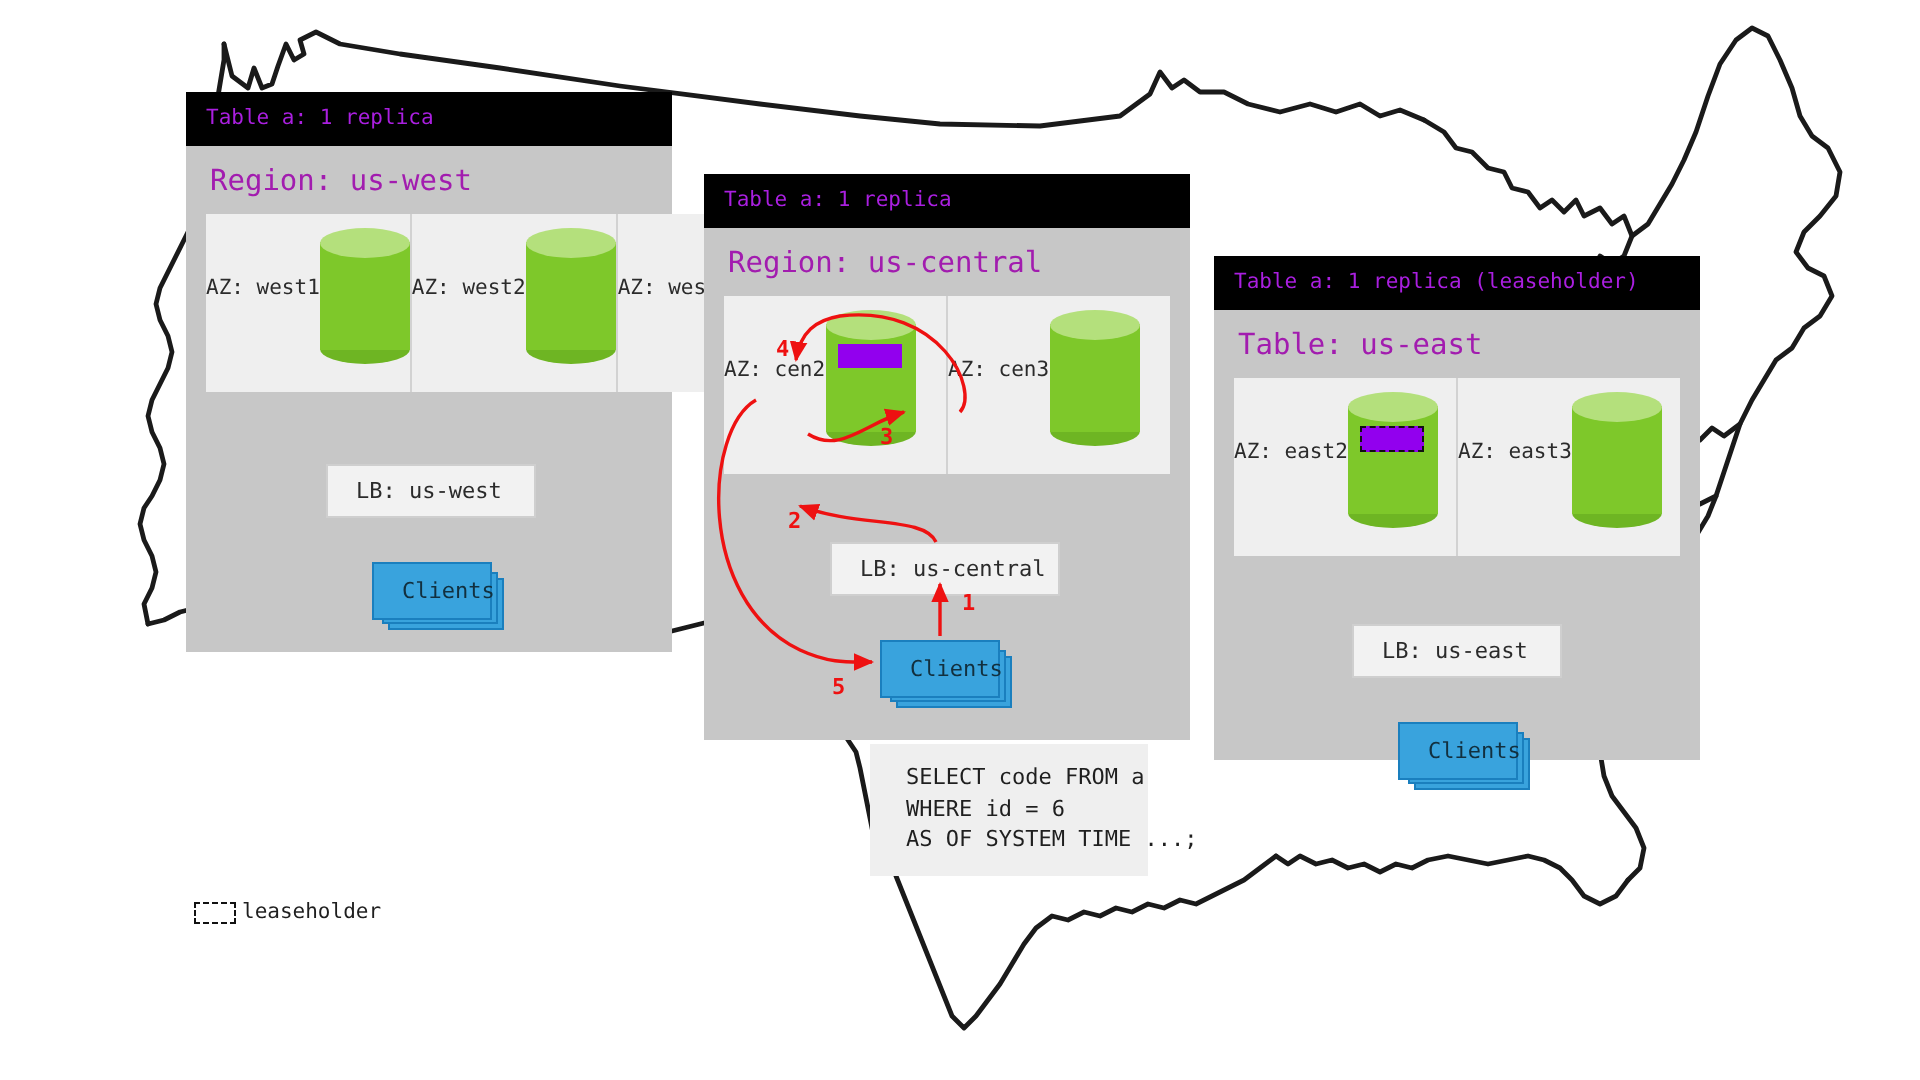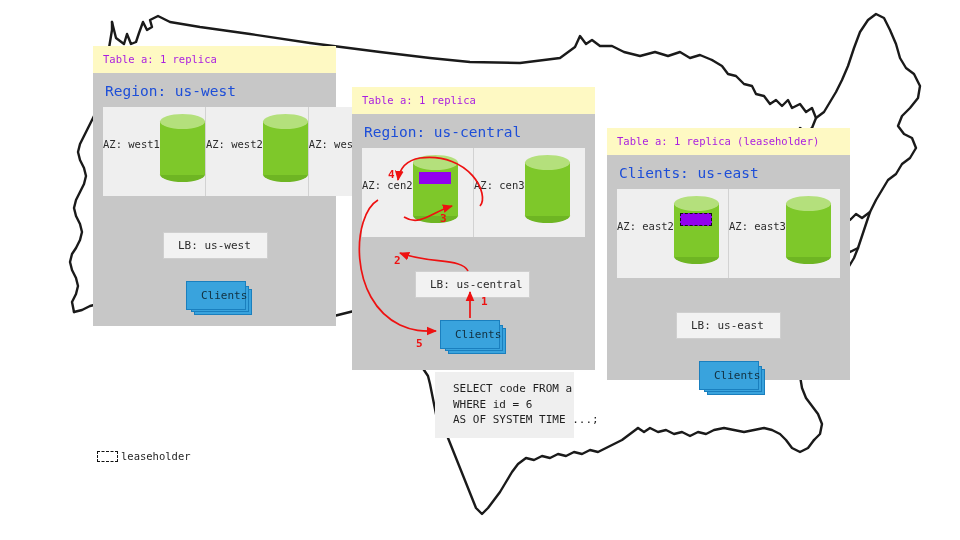--- a/index.html
+++ b/index.html
@@ -13,29 +13,29 @@
   
   #us-map { position:absolute; left:0; top:0; width:960px; height:540px; z-index:1; }
 
   
   .region {
     position:absolute; z-index:3;
     background:#c7c7c7;
     box-shadow:0 0 0 0 transparent;
   }
   .region-header {
-    background:#fef9c3;
+    background:#000000;
     padding:7px 19px 8px 10px;
     font-size:10.5px;
     color:#aa1fe0;
     letter-spacing:0px;
     white-space:nowrap;
   }
   .region-title {
-    font-size:14.5px; color:#1d4ed8;
+    font-size:14.5px; color:#a21caf;
     padding:10px 28px 8px 12px;
     white-space:nowrap;
     font-family:"DejaVu Sans Mono", monospace;
   }
   .az-row {
     display:flex; background:#efefef;
     margin:0 10px;
   }
   .az {
     flex:1 1 0; background:#efefef;
@@ -230,21 +230,21 @@
   <div class="sheet" style="left:8px; top:8px; width:58px; height:26px;"></div>
   <div class="sheet" style="left:5px; top:5px; width:58px; height:26px;"></div>
   <div class="front">Clients</div>
 </div>
 <div class="sqlbox" style="left:435px; top:372px; width:139px;">SELECT code FROM a
 WHERE id = 6
 AS OF SYSTEM TIME ...;</div>
 
 <div class="region" style="left:607px; top:128px; width:243px; height:252px;">
   <div class="region-header">Table a: 1 replica (leaseholder)</div>
-  <div class="region-title">Clients: us-east</div>
+  <div class="region-title">Table: us-east</div>
   <div class="az-row">
     <div class="az">
       <div class="az-label">AZ: east2</div>
       <div class="cyl" style="width:45px;height:68px;">
         <div class="bot"></div>
           <div class="body"></div>
           <div class="top"></div>
         <div class="replica lease" style="left:6px; top:17px; width:32px; height:13px;"></div>
       </div>
     </div>

